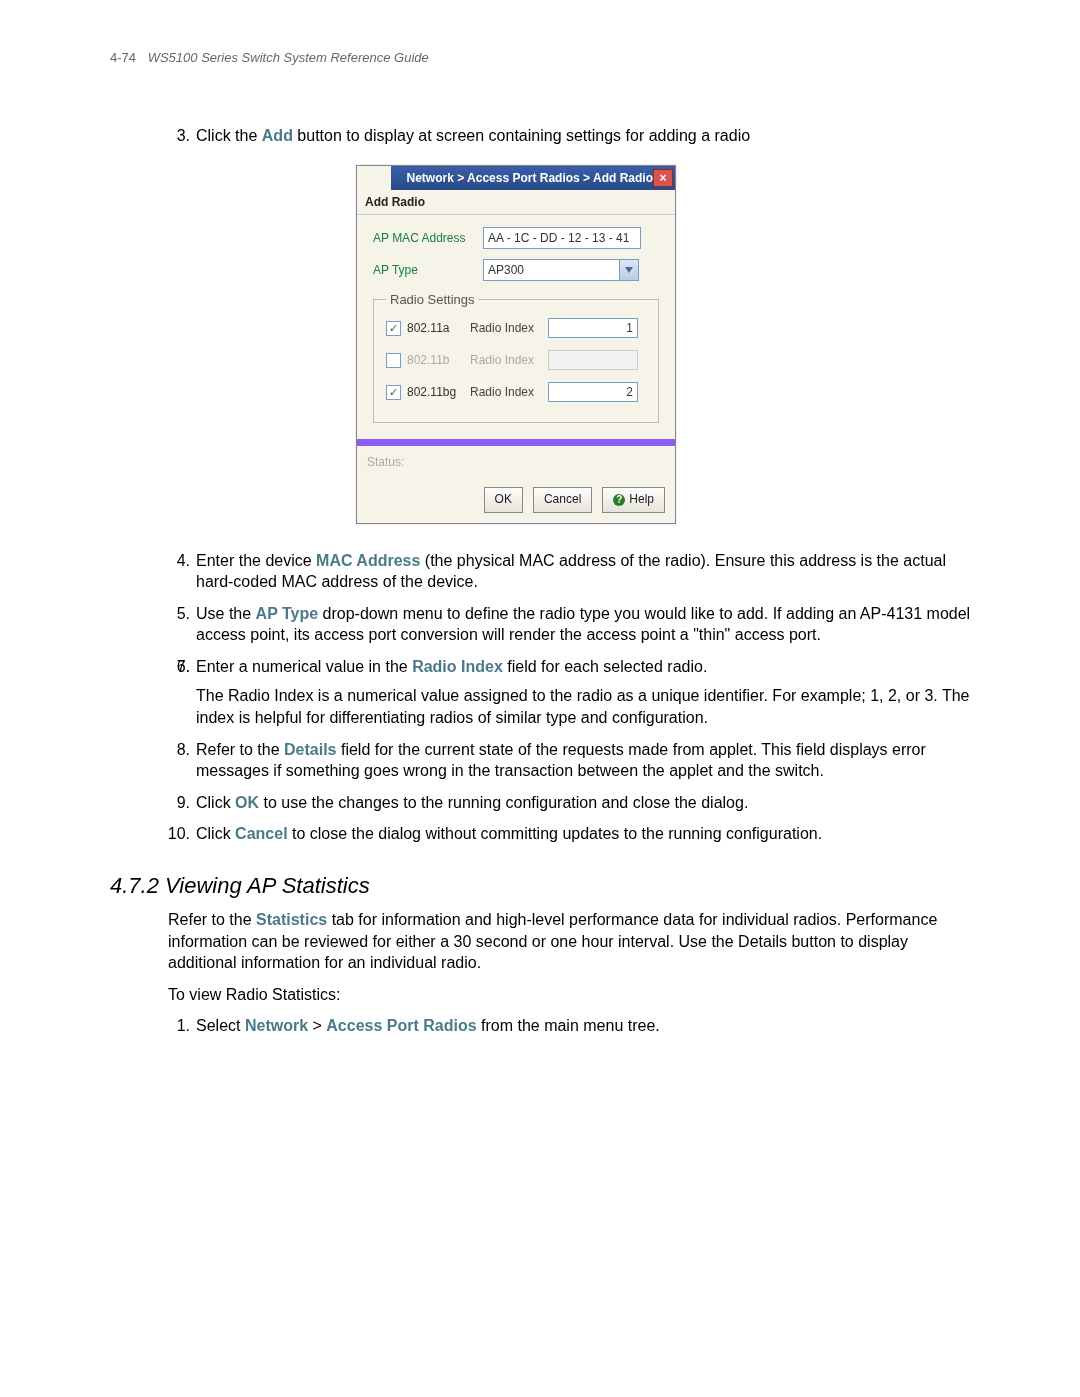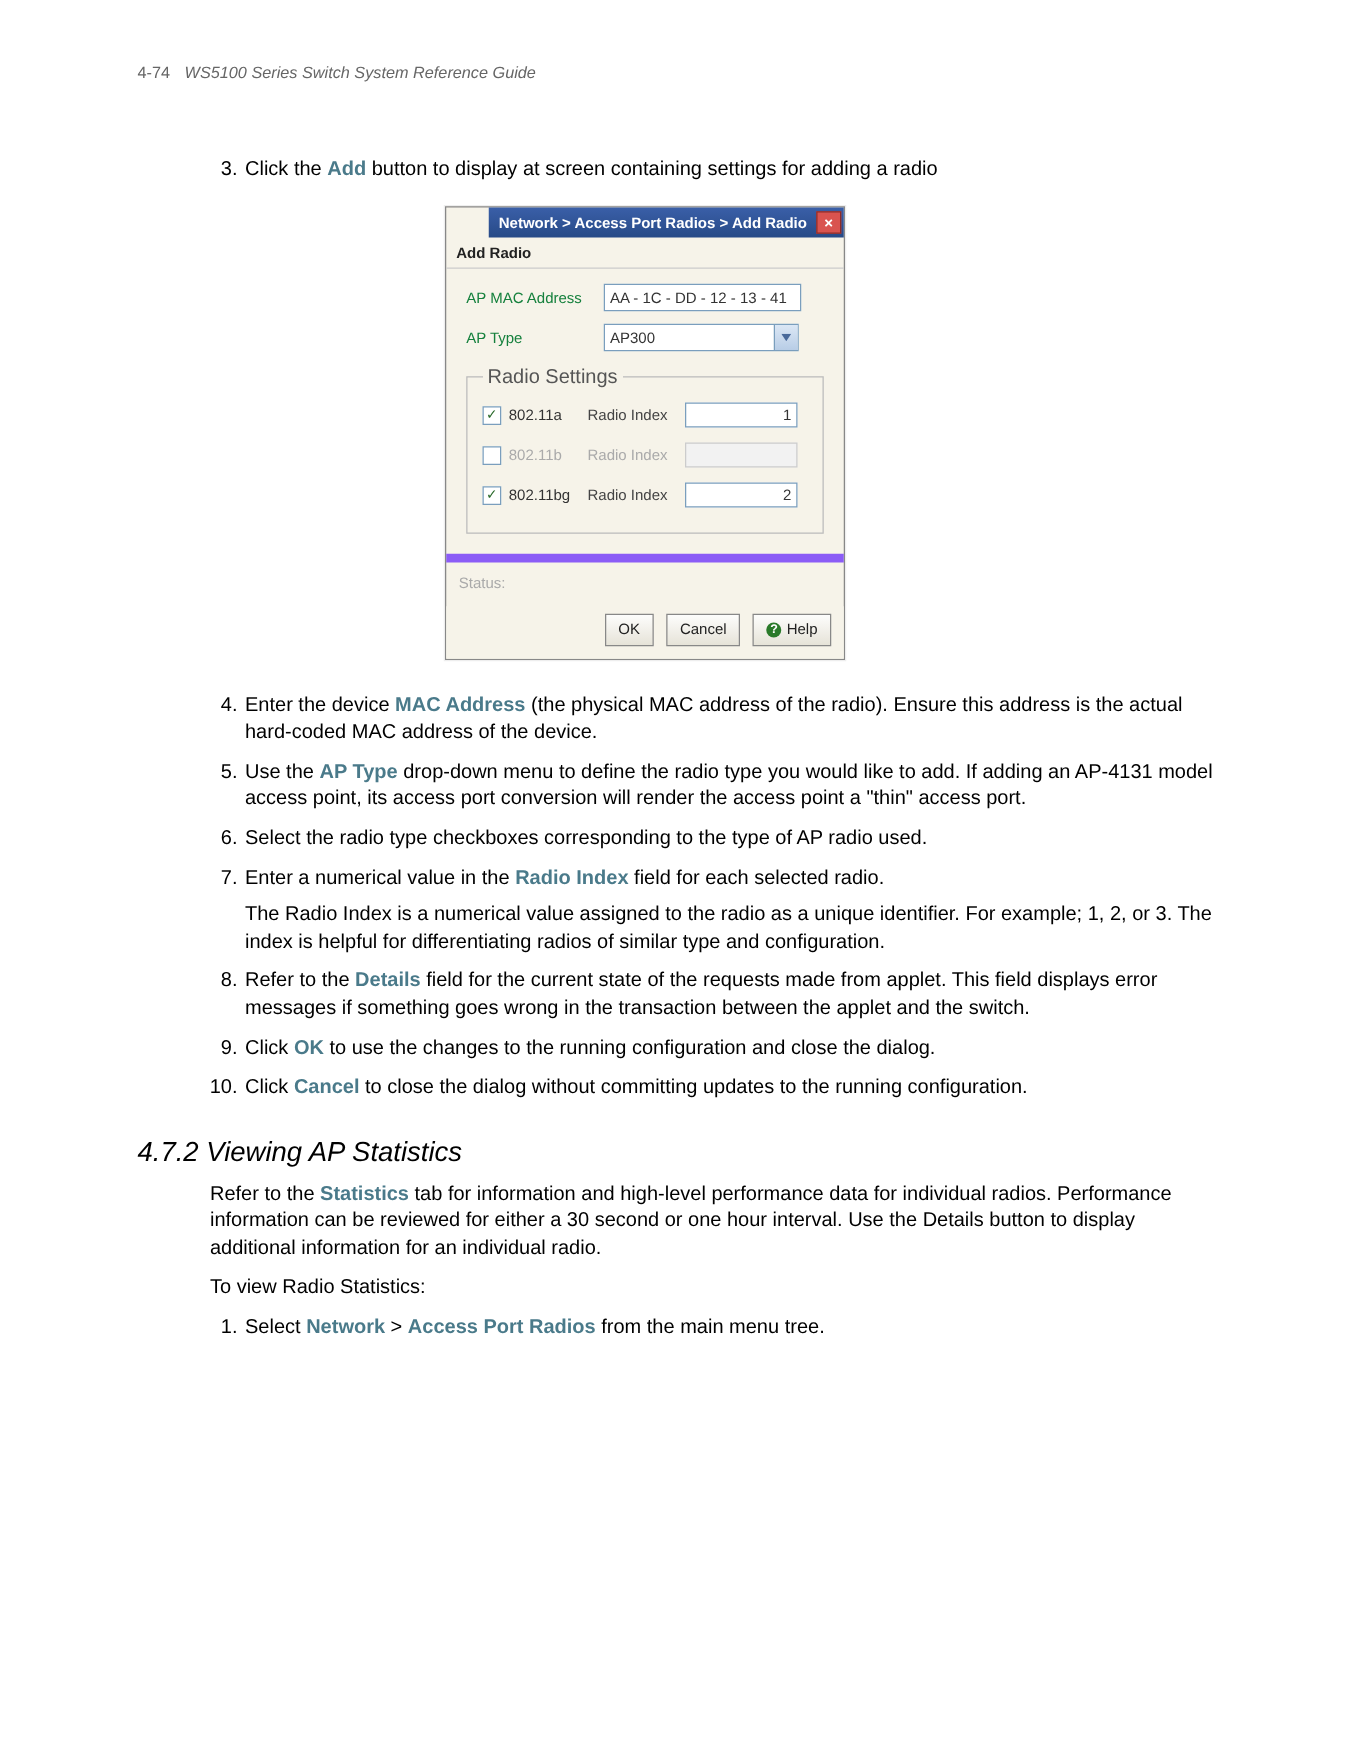--- a/index.html
+++ b/index.html
@@ -83,21 +83,21 @@
     font-family: Tahoma, Arial, sans-serif;
     font-size: 12px;
     box-shadow: 0 0 0 1px #eee;
   }
   .dlg-title {
     background: linear-gradient(#3a5fa8, #274a87);
     color: #fff;
     font-weight: bold;
     padding: 2px 2px 2px 8px;
     display: flex;
-    justify-content: space-between;
+    justify-content: flex-end;
     align-items: center;
     height: 20px;
     margin-left: 34px;
   }
   .dlg-title .closebox {
     background: #d9534f;
     border: 1px solid #8a2d2a;
     color: #fff;
     width: 18px;
     height: 16px;
@@ -156,21 +156,21 @@
     align-items: center;
     justify-content: center;
   }
   .dd-arrow svg { fill: #4a6a9a; }
   fieldset.radio-settings {
     border: 1px solid #bbb;
     margin: 6px 0 10px 0;
     padding: 10px 12px 8px 12px;
   }
   fieldset.radio-settings legend {
-    font-size: 16px;
+    font-size: 13px;
     color: #555;
     padding: 0 4px;
   }
   .radio-row {
     display: flex;
     align-items: center;
     margin-bottom: 12px;
   }
   .radio-row .cbwrap {
     width: 84px;
@@ -343,21 +343,20 @@
         <span>Enter the device </span><span class="kw">MAC Address</span><span> (the physical MAC address of the radio). Ensure this address is the actual hard-coded MAC address of the device.</span>
       </li>
 
       <li>
         <span class="num">5.</span>
         <span>Use the </span><span class="kw">AP Type</span><span> drop-down menu to define the radio type you would like to add. If adding an AP-4131 model access point, its access port conversion will render the access point a "thin" access port.</span>
       </li>
 
       <li>
         <span class="num">6.</span>
-        <span>Select the radio type checkboxes corresponding to the type of AP radio used.</span>
       </li>
 
       <li>
         <span class="num">7.</span>
         <span>Enter a numerical value in the </span><span class="kw">Radio Index</span><span> field for each selected radio.</span>
         <div class="sub-para">The Radio Index is a numerical value assigned to the radio as a unique identifier. For example; 1, 2, or 3. The index is helpful for differentiating radios of similar type and configuration.</div>
       </li>
 
       <li>
         <span class="num">8.</span>

